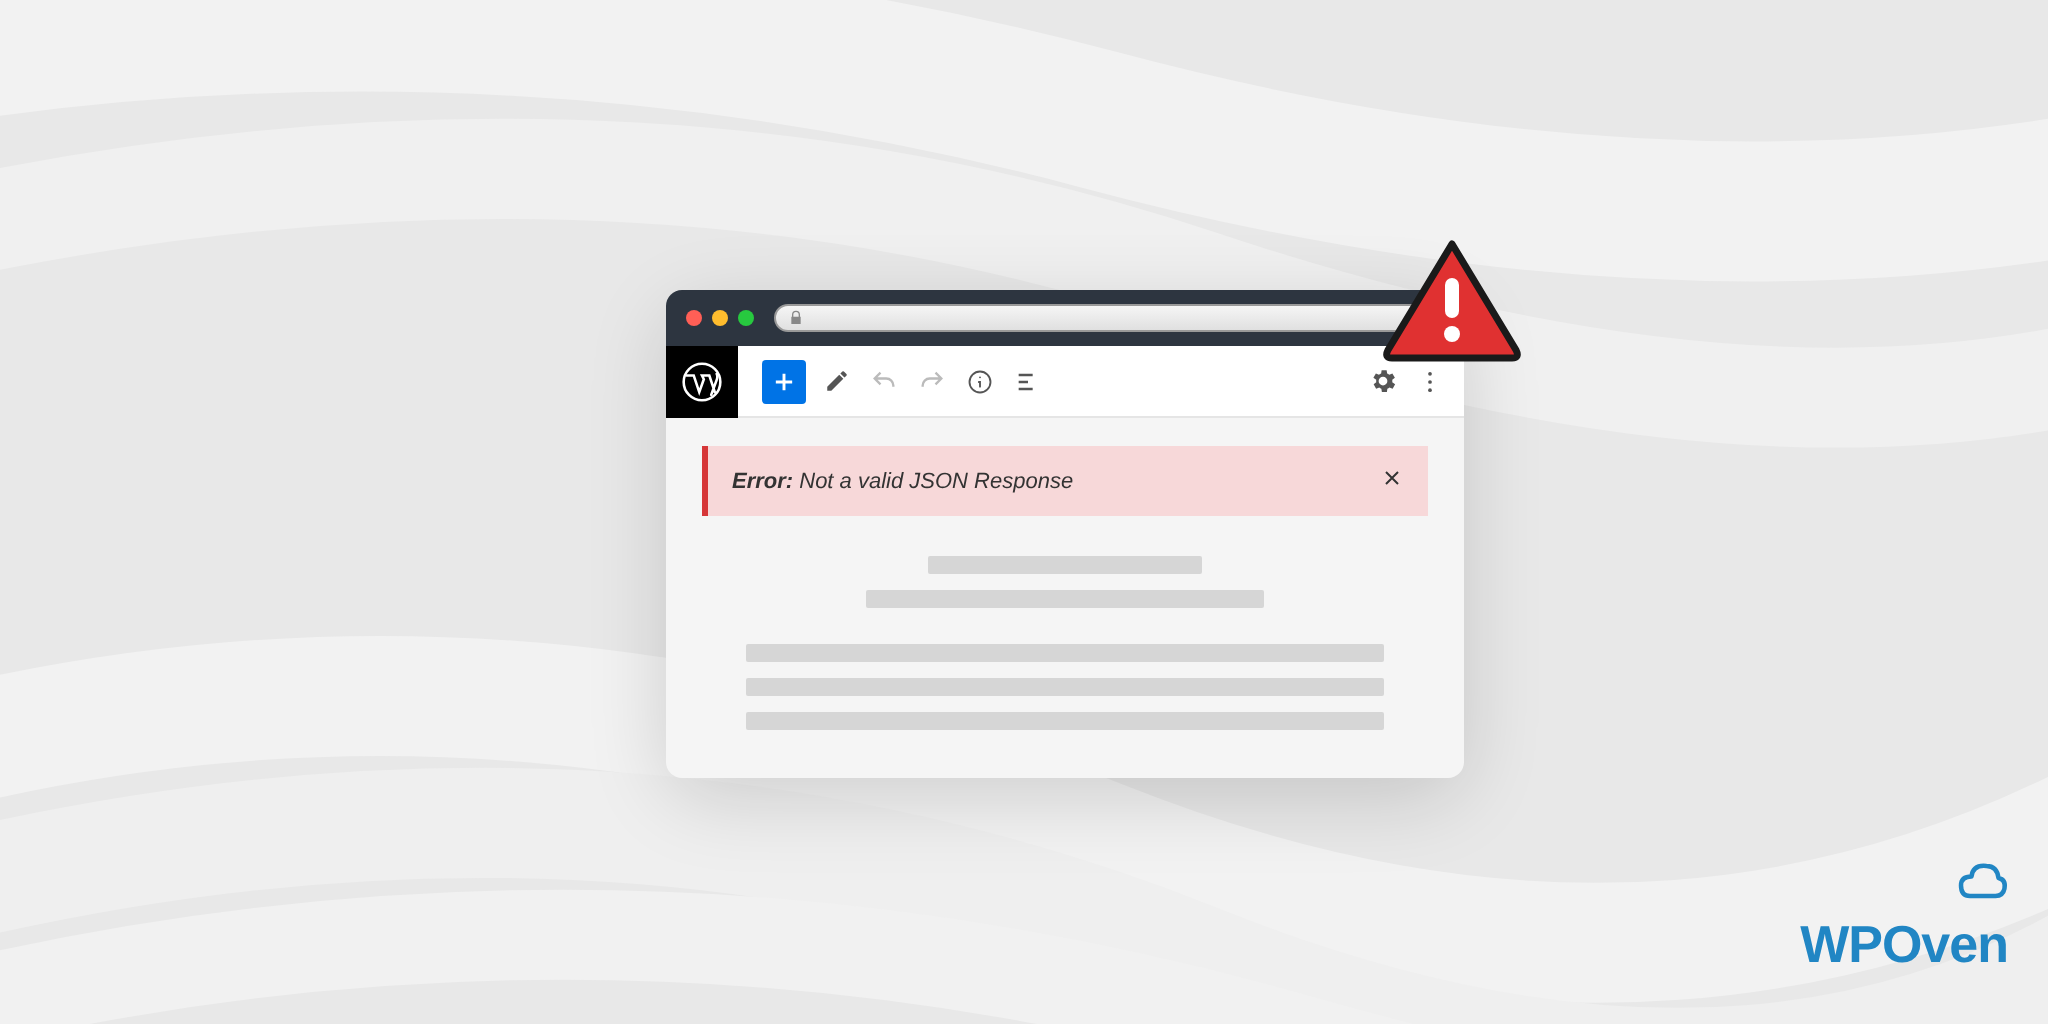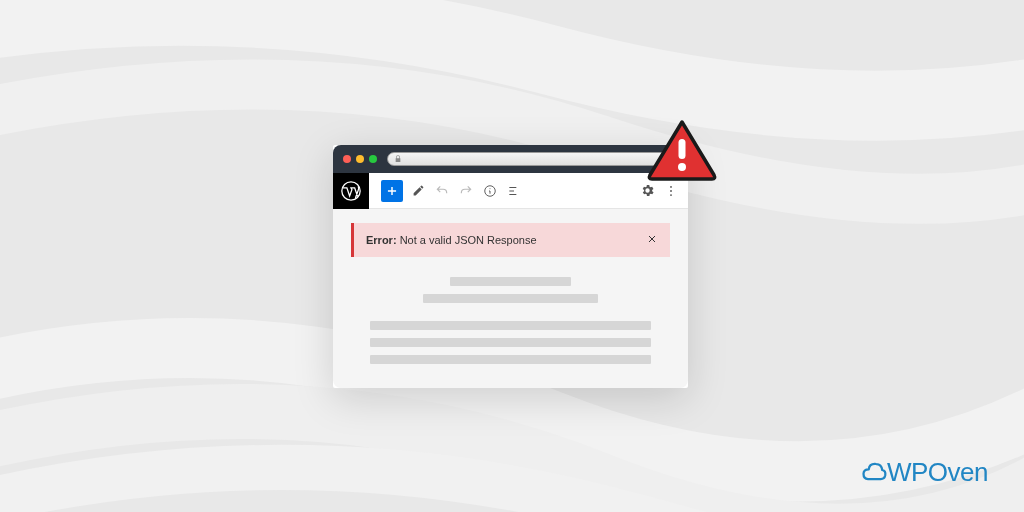--- a/index.html
+++ b/index.html
@@ -13,25 +13,26 @@
 }
 .bg-waves {
   position: absolute;
   inset: 0;
   pointer-events: none;
 }
 .browser {
   position: absolute;
   left: 333px;
   top: 145px;
-  width: 355px;
+  width: 399px;
   background: #fff;
-  border-radius: 2px;
+  border-radius: 20px;
   box-shadow: 0 10px 40px rgba(0,0,0,0.15);
   overflow: visible;
+  font-style: italic;
 }
 .titlebar {
   height: 28px;
   background: #2d3540;
   border-radius: 8px 8px 0 0;
   display: flex;
   align-items: center;
   padding: 0 10px;
   gap: 10px;
 }
@@ -111,28 +112,29 @@
 .ph { height: 9px; background: #d6d6d6; border-radius: 1px; }
 .warning-sign {
   position: absolute;
   right: -30px;
   top: -26px;
   width: 72px;
   height: 64px;
 }
 .brand-logo {
   position: absolute;
-  right: 36px;
+  right: 20px;
   bottom: 24px;
   font-size: 26px;
-  font-weight: 400;
+  font-weight: 700;
   color: #2186c4;
   letter-spacing: -0.5px;
   display: flex;
   align-items: flex-end;
+  flex-direction: column;
 }
 .brand-logo svg { margin-right: -2px; }
 </style>
 </head>
 <body>
 
 <svg class="bg-waves" width="1024" height="512">
   <path d="M -50 30 Q 250 -20 550 60 T 1100 80" stroke="#f2f2f2" stroke-width="70" fill="none"></path>
   <path d="M -50 120 Q 300 40 600 140 T 1100 170" stroke="#f0f0f0" stroke-width="50" fill="none"></path>
   <path d="M -50 380 Q 250 300 550 420 T 1100 380" stroke="#f2f2f2" stroke-width="60" fill="none"></path>

